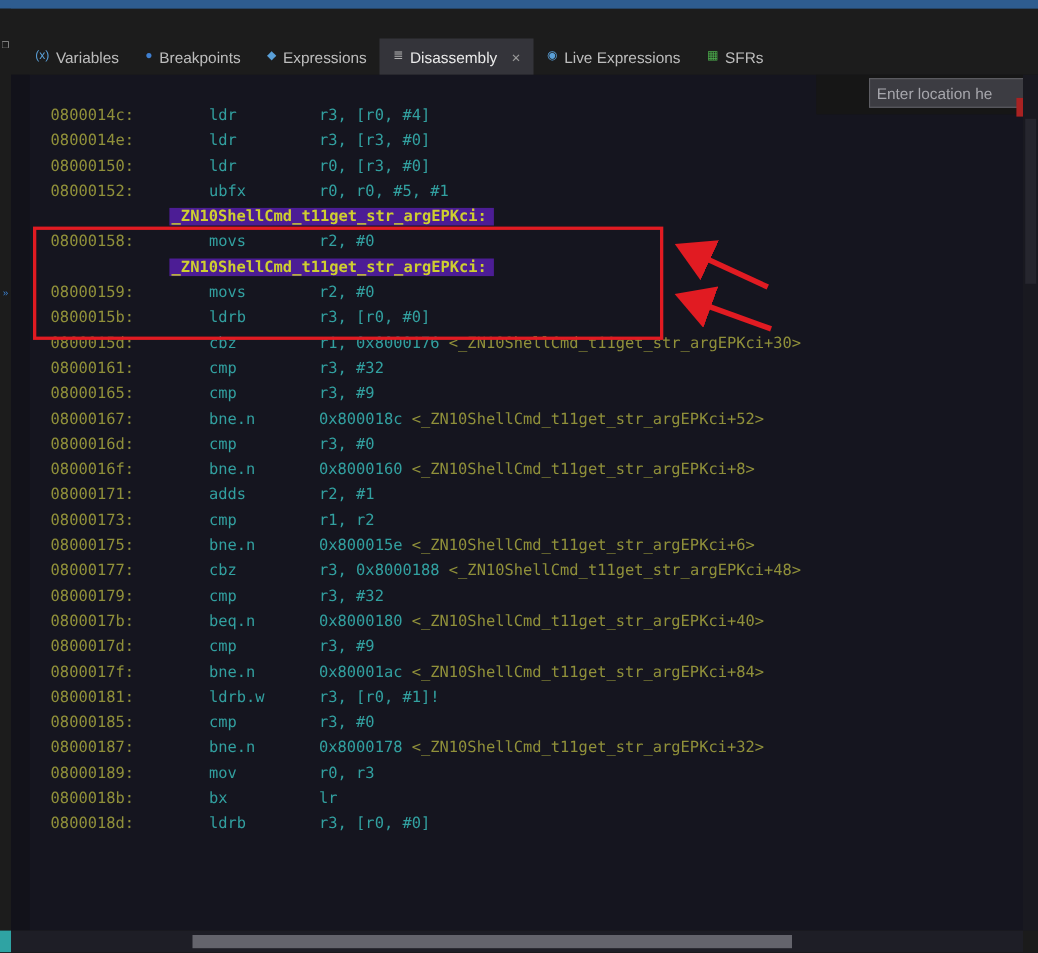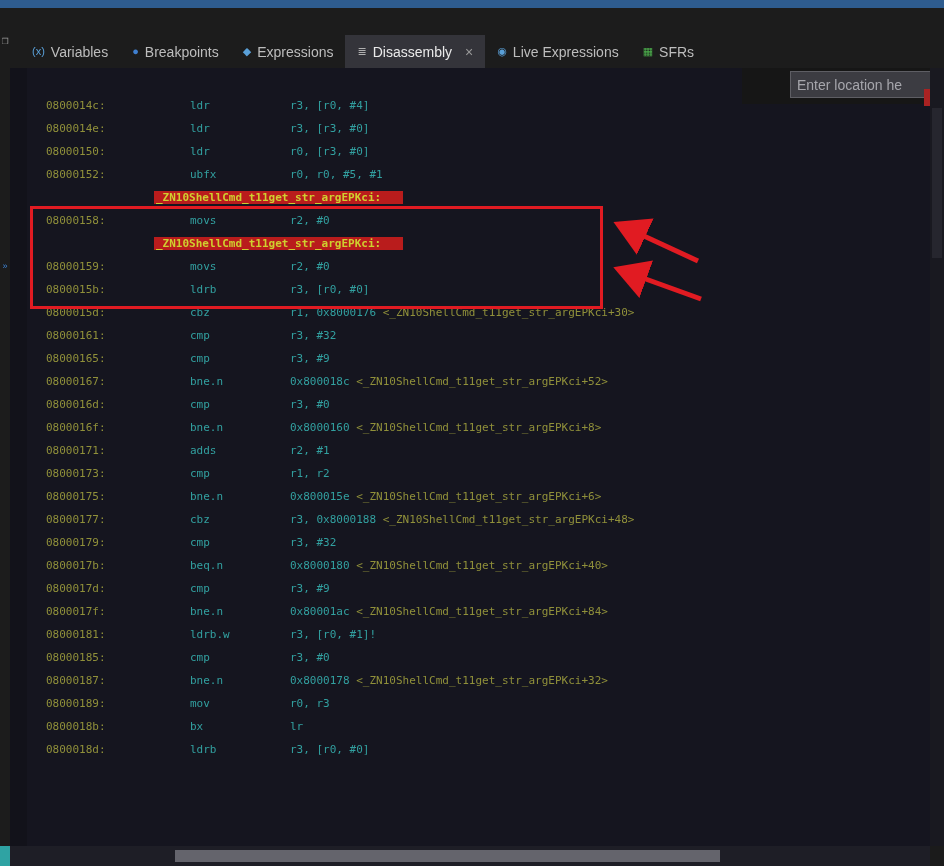--- a/index.html
+++ b/index.html
@@ -13,27 +13,27 @@
   .tab .ticon{font-size:11px;line-height:1;}
   .tab .close{color:#9a9a9a;margin-left:7px;font-size:14px;}
 
   .left-strip{position:absolute;left:0;top:8px;width:10px;height:858px;background:#1c1c1c;}
   .left-icon-top{position:absolute;left:0;top:36px;width:10px;height:12px;color:#9a9a9a;font-size:8px;line-height:12px;text-align:center;}
   .left-icon-mid{position:absolute;left:0;top:260px;width:10px;height:12px;color:#3e86d8;font-size:9px;line-height:12px;text-align:center;}
   .corner-teal{position:absolute;left:0;bottom:0;width:10px;height:20px;background:#2fa3a3;}
 
   .content{position:absolute;left:10px;top:68px;width:920px;height:778px;background:#15151f;overflow:hidden;}
   .ruler{position:absolute;left:0;top:0;width:17px;height:100%;background:#12121a;}
-  .code{position:absolute;left:0;top:26px;width:100%;font-family:"DejaVu Sans Mono",monospace;font-size:11px;}
+  .code{position:absolute;left:0;top:26px;width:100%;font-family:"DejaVu Sans Mono",monospace;font-size:14px;}
   .row{height:23px;line-height:23px;white-space:pre;padding-left:36px;}
   .addr{color:var(--addr);display:inline-block;width:144px;}
   .mn{color:var(--ins);display:inline-block;width:100px;}
   .ops{color:var(--ins);}
   .sym{color:var(--addr);}
-  .lblrow .lbl{color:var(--lbl);margin-left:108px;background:#b91c1c;padding:0 22px 0 2px;font-weight:bold;}
+  .lblrow .lbl{color:var(--lbl);margin-left:108px;background:#4c1d95;padding:0 6px 0 2px;font-weight:bold;}
 
   .view-toolbar{position:absolute;left:742px;top:68px;width:202px;height:36px;background:#161616;}
   .combo{position:absolute;left:790px;top:71px;width:167px;height:27px;background:#3c3c42;border:1px solid #5e5e64;box-sizing:border-box;color:#a6a6ac;font-size:14px;display:flex;align-items:center;padding:0 6px;overflow:hidden;white-space:nowrap;}
   .combo .chev{margin-left:auto;border-left:1px solid #5e5e64;padding-left:6px;color:#b8b8b8;font-size:12px;}
   .red-marker{position:absolute;left:924px;top:89px;width:17px;height:17px;background:#a92222;}
 
   .vscroll{position:absolute;right:0;top:68px;width:14px;height:778px;background:#191920;}
   .vthumb{position:absolute;left:2px;top:40px;width:10px;height:150px;background:#26262e;}
   .hscroll{position:absolute;left:10px;bottom:0;width:920px;height:20px;background:#1e1e26;}
   .hthumb{position:absolute;left:165px;top:4px;width:545px;height:12px;background:#64646c;}

